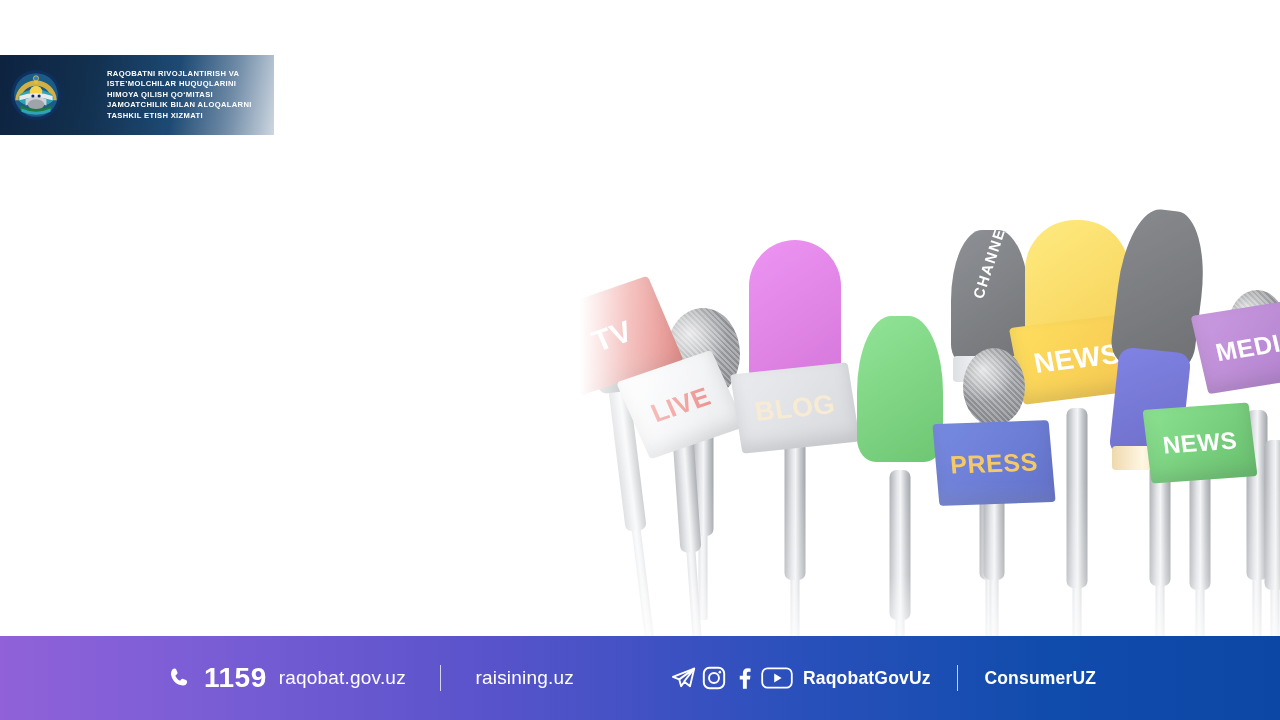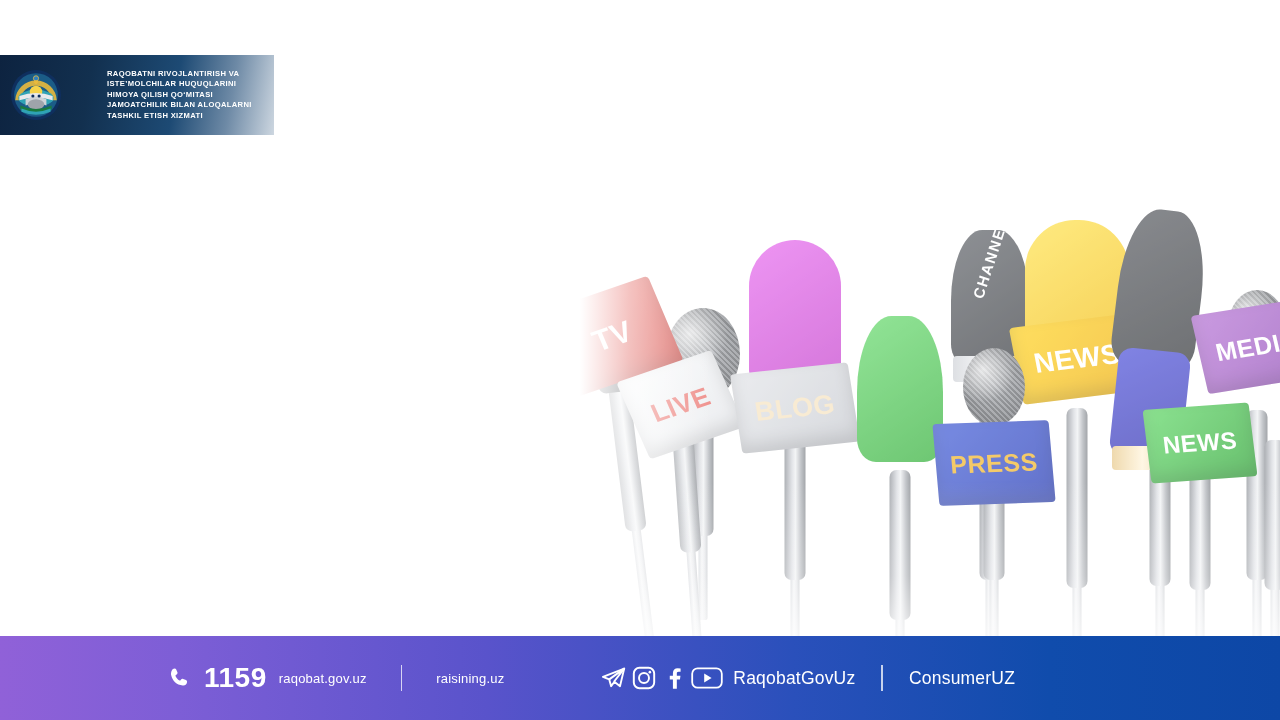--- a/index.html
+++ b/index.html
@@ -90,23 +90,23 @@
   }
 
   
   .footer{
     position:absolute; left:0; bottom:0; width:1280px; height:84px; z-index:7;
     background:linear-gradient(90deg,#9061d8 0%,#7d5ed6 14%,#5953cb 38%,#2a50bb 62%,#104cac 82%,#0d47a6 100%);
     display:flex; align-items:center;
   }
   .footer-left{ display:flex; align-items:center; margin-left:168px; gap:12px; }
   .phone-num{ color:#fff; font-size:28px; font-weight:bold; letter-spacing:.5px; }
-  .foot-link{ color:#fff; font-size:13px; letter-spacing:.2px; }
+  .foot-link{ color:#fff; font-size:19px; letter-spacing:.2px; }
   .divider{ width:1.6px; height:26px; background:rgba(255,255,255,.75); margin:0 22px; }
-  .footer-right{ display:flex; align-items:center; margin-left:96px; gap:4px; }
+  .footer-right{ display:flex; align-items:center; margin-left:96px; gap:4px;font-weight:bold; }
   .sicon{ display:flex; align-items:center; justify-content:center; }
   .handle{ color:#fff; font-size:17.5px; letter-spacing:.2px; }
 </style>
 </head>
 <body>
 
 <div class="stage">
 
   <div class="photo">
 

